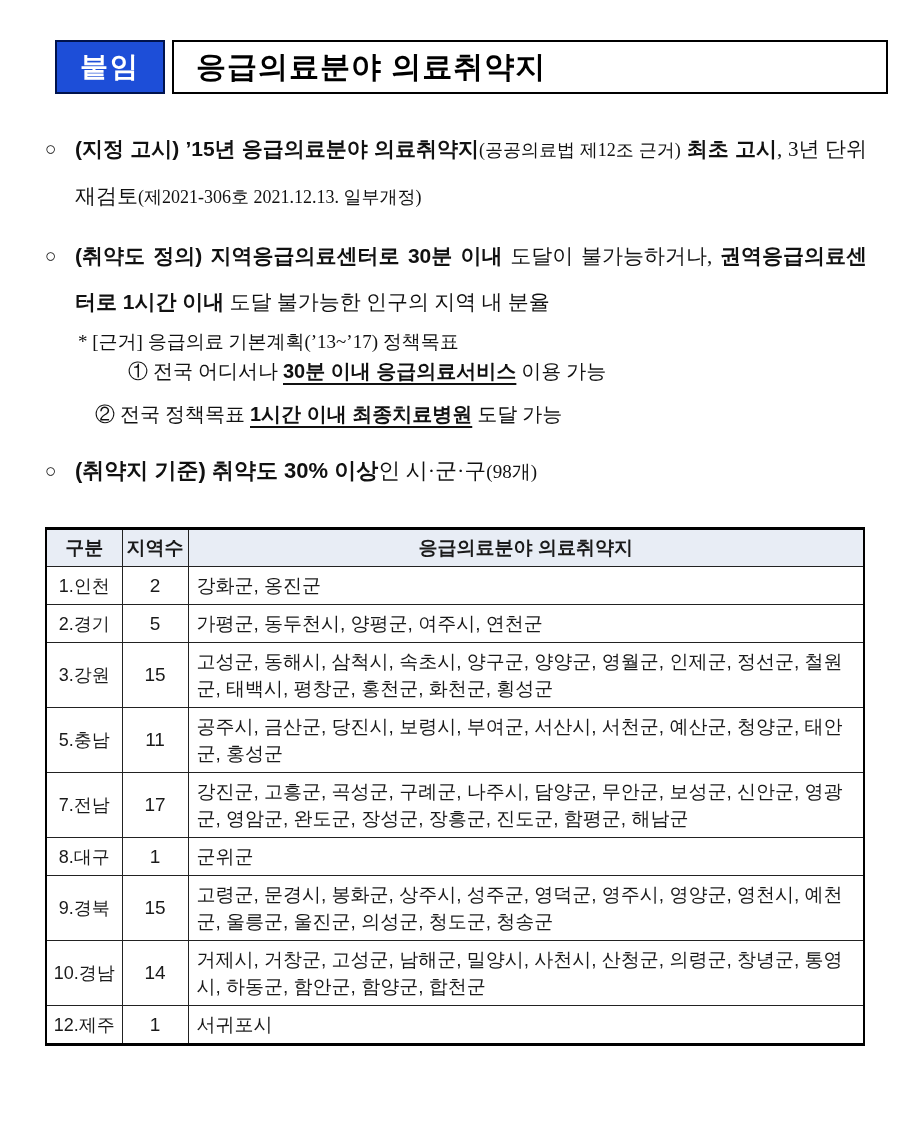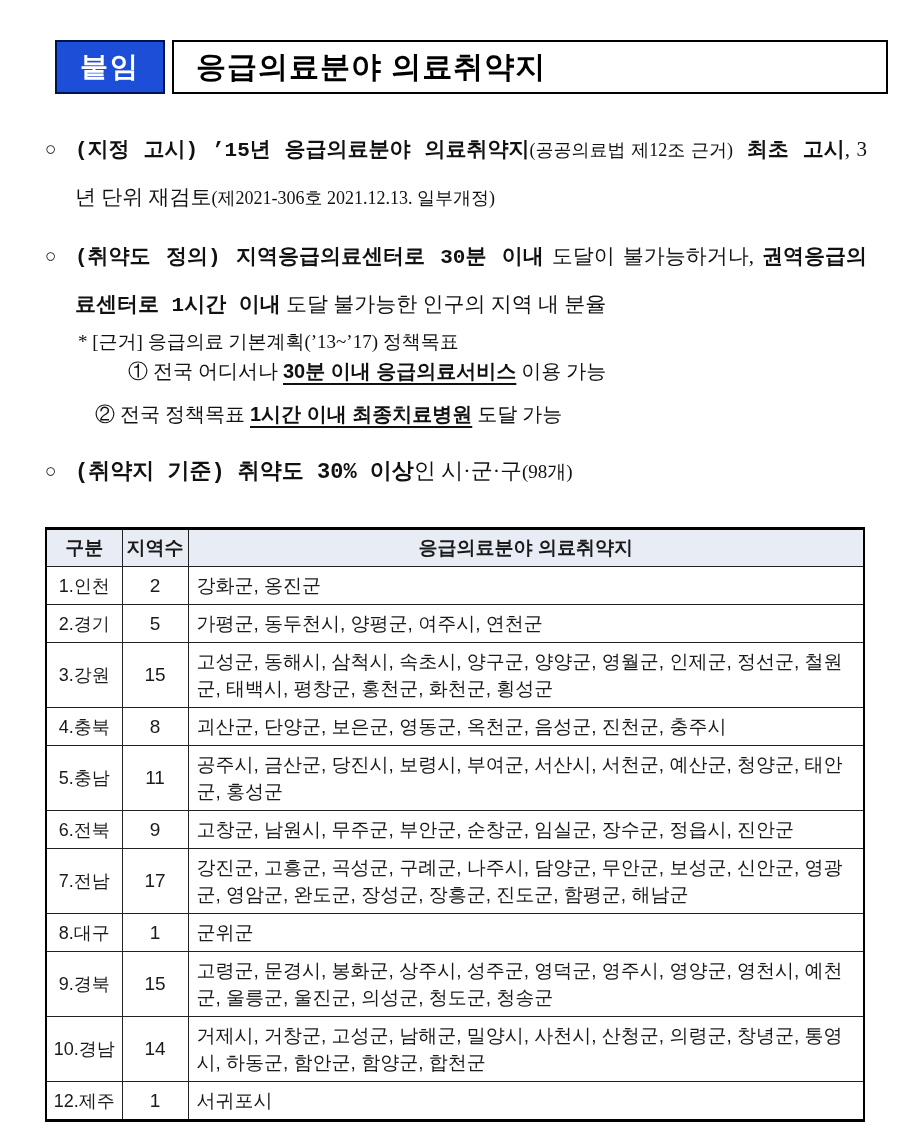--- a/index.html
+++ b/index.html
@@ -43,21 +43,21 @@
   .marker {
     flex: 0 0 30px;
     font-size: 19px; line-height: 46px;
     font-family: "Liberation Sans", sans-serif;
   }
   .btext {
     flex: 1 1 auto;
     font-size: 21px; line-height: 46px;
     text-align: justify;
   }
-  .seg-b  { font-weight: bold; font-family: Liberation Mono, monospace; }
+  .seg-b  { font-weight: bold; font-family: Liberation Sans, sans-serif; }
   .seg-r  { font-weight: normal; }
   .seg-s  { font-weight: normal; font-size: 18px; }
   .seg-bu { font-weight: bold; text-decoration: underline;
             text-underline-offset: 5px; font-family: "Liberation Sans", sans-serif; }
 
   .note {
     position: absolute; left: 78px; width: 780px;
     font-size: 19px; line-height: 30px; color: #111;
   }
   .subitem {
@@ -148,33 +148,23 @@
         <td class="td-cat">2.경기</td>
         <td class="td-count">5</td>
         <td class="td-areas">가평군, 동두천시, 양평군, 여주시, 연천군</td>
       </tr>
       <tr>
         <td class="td-cat">3.강원</td>
         <td class="td-count">15</td>
         <td class="td-areas">고성군, 동해시, 삼척시, 속초시, 양구군, 양양군, 영월군, 인제군, 정선군, 철원군, 태백시, 평창군, 홍천군, 화천군, 횡성군</td>
       </tr>
       <tr>
-        <td class="td-cat">4.충북</td>
-        <td class="td-count">8</td>
-        <td class="td-areas">괴산군, 단양군, 보은군, 영동군, 옥천군, 음성군, 진천군, 충주시</td>
-      </tr>
-      <tr>
         <td class="td-cat">5.충남</td>
         <td class="td-count">11</td>
         <td class="td-areas">공주시, 금산군, 당진시, 보령시, 부여군, 서산시, 서천군, 예산군, 청양군, 태안군, 홍성군</td>
-      </tr>
-      <tr>
-        <td class="td-cat">6.전북</td>
-        <td class="td-count">9</td>
-        <td class="td-areas">고창군, 남원시, 무주군, 부안군, 순창군, 임실군, 장수군, 정읍시, 진안군</td>
       </tr>
       <tr>
         <td class="td-cat">7.전남</td>
         <td class="td-count">17</td>
         <td class="td-areas">강진군, 고흥군, 곡성군, 구례군, 나주시, 담양군, 무안군, 보성군, 신안군, 영광군, 영암군, 완도군, 장성군, 장흥군, 진도군, 함평군, 해남군</td>
       </tr>
       <tr>
         <td class="td-cat">8.대구</td>
         <td class="td-count">1</td>
         <td class="td-areas">군위군</td>

